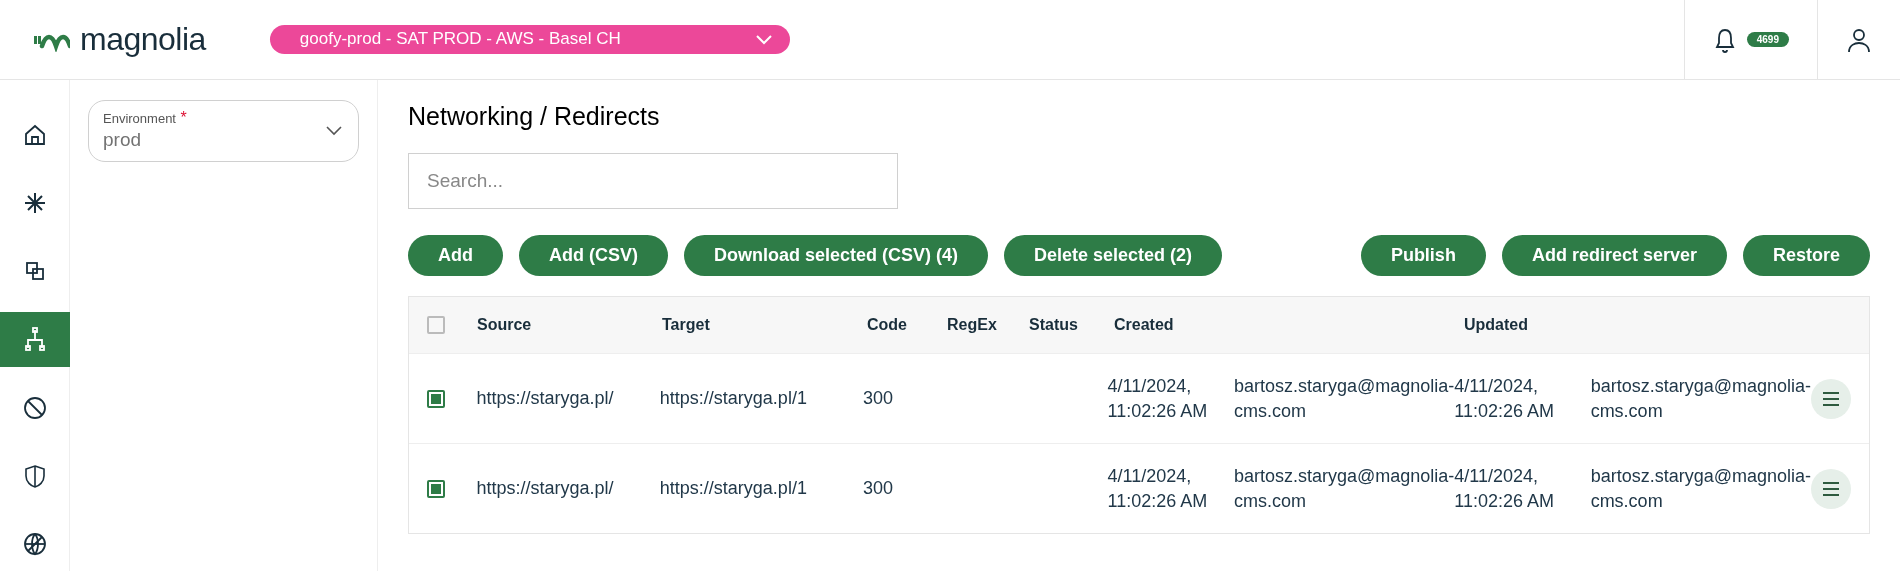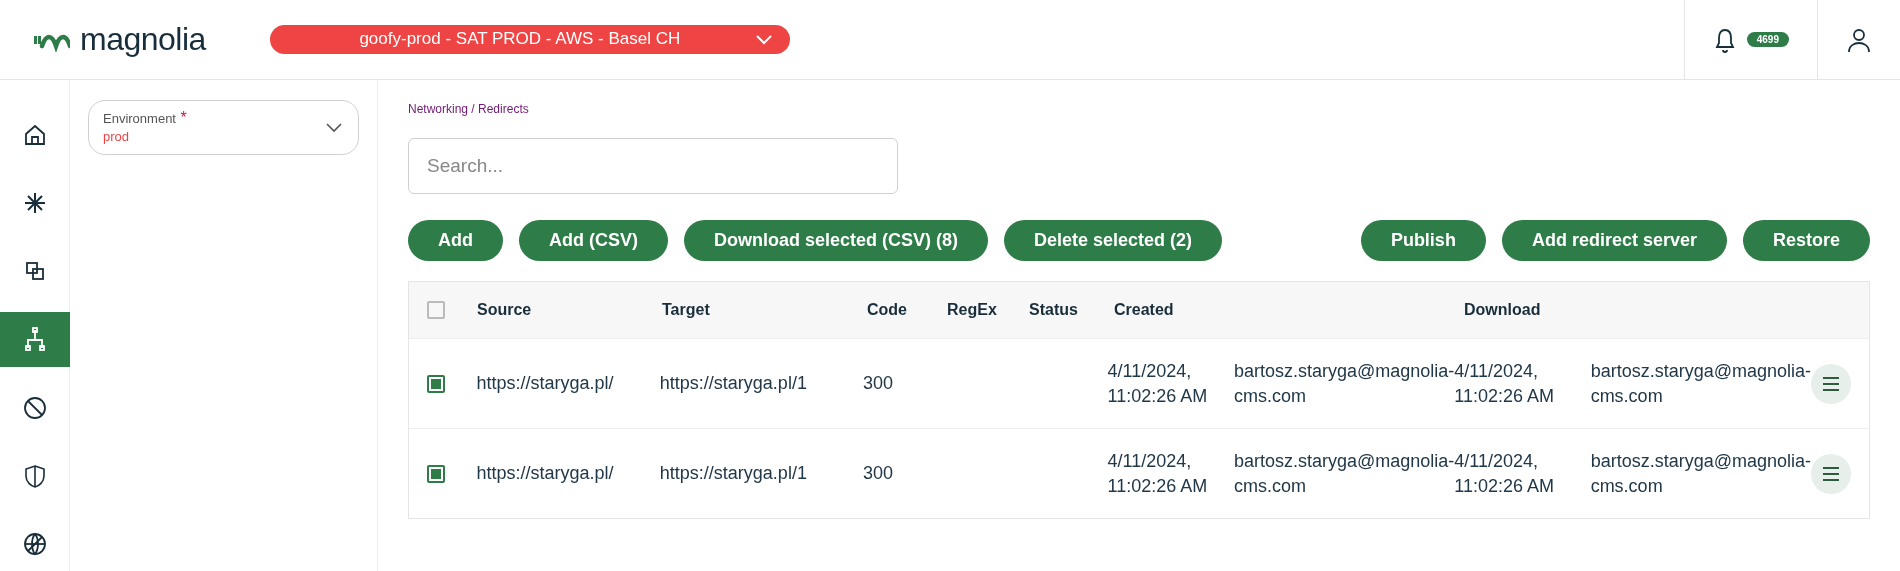--- a/index.html
+++ b/index.html
@@ -3,47 +3,47 @@
 <meta charset="utf-8">
 <style>
   * { box-sizing: border-box; margin: 0; padding: 0; }
   body { font-family: -apple-system, BlinkMacSystemFont, "Segoe UI", Arial, sans-serif; background: #fff; color: #192e3b; width: 1900px; height: 571px; overflow: hidden; }
 
   
   .topbar { display: flex; align-items: center; height: 80px; border-bottom: 1px solid #e5e5e5; background: #fff; }
   .logo-wrap { display: flex; align-items: center; padding: 0 34px; gap: 10px; text-align: right; }
   .logo-mark { font-size: 30px; line-height: 1; }
   .logo-text { font-size: 32px; font-weight: 500; color: #192e3b; letter-spacing: -0.5px; }
-  .env-pill { background: #ef4444; color: #fff; border-radius: 18px; padding: 4px 50px 5px 30px; font-size: 17px; margin-left: 30px; position: relative; min-width: 520px; text-align: center; cursor: pointer; }
+  .env-pill { background: #ec4899; color: #fff; border-radius: 18px; padding: 4px 50px 5px 30px; font-size: 17px; margin-left: 30px; position: relative; min-width: 520px; cursor: pointer; }
   .env-pill-chevron { position: absolute; right: 18px; top: 50%; transform: translateY(-50%); }
   .topbar-spacer { flex: 1; }
   .topbar-sect { border-left: 1px solid #e5e5e5; height: 100%; display: flex; align-items: center; justify-content: center; padding: 0 28px; gap: 10px; }
   .badge-count { background: #2e7c47; color: #fff; border-radius: 12px; padding: 2px 10px; font-size: 10px; font-weight: 700; }
 
   
   .lower { display: flex; height: calc(571px - 80px); }
 
   
   .rail { width: 70px; background: #fff; border-right: 1px solid #eee; padding-top: 28px; display: flex; flex-direction: column; align-items: center; gap: 14px; }
   .rail-item { width: 70px; height: 56px; display: flex; align-items: center; justify-content: center; cursor: pointer; color: #192e3b; }
   .rail-item.active { background: #2e7c47; color: #fff; }
 
   
   .sidepanel { width: 308px; border-right: 1px solid #eee; padding: 20px 18px; }
   .field-wrap { border: 1px solid #d0d0d0; border-radius: 17px; padding: 8px 14px 10px 14px; margin-bottom: 30px; position: relative; }
   .field-label { font-size: 13px; color: #555; }
   .field-req { color: #d13; }
-  .field-value { font-size: 13px; color: #ef4444; margin-top: 2px; }
+  .field-value { font-size: 19px; color: #737373; margin-top: 2px; }
   .field-chevron { position: absolute; right: 16px; top: 50%; transform: translateY(-50%); color: #555; }
   .apply-btn { width: 100%; background: #2e7c47; color: #fff; border: none; border-radius: 24px; padding: 14px 0; font-size: 18px; font-weight: 600; cursor: pointer; }
 
   
   .main { flex: 1; padding: 22px 30px 0 30px; overflow: auto; }
-  .breadcrumb { color: #701a75; font-size: 12px; margin-bottom: 22px; }
-  .search-box { border: 1px solid #d0d0d0; border-radius: 6px; padding: 16px 18px; font-size: 19px; color: #888; width: 490px; margin-bottom: 26px; }
+  .breadcrumb { color: #000000; font-size: 25px; margin-bottom: 22px; }
+  .search-box { border: 1px solid #d0d0d0; border-radius: 0; padding: 16px 18px; font-size: 19px; color: #888; width: 490px; margin-bottom: 26px; }
   .search-box input { border: none; outline: none; font-size: 19px; width: 100%; }
   .search-box input::placeholder { color: #888; }
 
   .btn-row { display: flex; gap: 16px; margin-bottom: 20px; align-items: flex-end; }
   .btn-row .spacer { flex: 1; }
   .pill-btn { background: #2e7c47; color: #fff; border: none; border-radius: 22px; padding: 10px 30px; font-size: 18px; font-weight: 600; cursor: pointer; white-space: nowrap; }
 
   
   .table-wrap { border: 1px solid #e5e5e5; border-radius: 0; }
   .thead, .trow { display: flex; align-items: center; padding: 0 18px; }
@@ -177,40 +177,40 @@
   <div class="main">
     <div class="breadcrumb">Networking / Redirects</div>
 
     <div class="search-box">
       <input type="text" placeholder="Search..." style="">
     </div>
 
     <div class="btn-row">
       <button class="pill-btn">Add</button>
       <button class="pill-btn">Add (CSV)</button>
-      <button class="pill-btn">Download selected (CSV) (8)</button>
+      <button class="pill-btn">Download selected (CSV) (4)</button>
       <button class="pill-btn">Delete selected (2)</button>
       <div class="spacer"></div>
       <button class="pill-btn">Publish</button>
       <button class="pill-btn">Add redirect server</button>
       <button class="pill-btn">Restore</button>
     </div>
 
     <div class="table-wrap">
       <div class="thead">
         <div class="col-chk">
             <span class="chk light"></span>
           </div>
         <div class="col-source">Source</div>
         <div class="col-target">Target</div>
         <div class="col-code">Code</div>
         <div class="col-regex">RegEx</div>
         <div class="col-status">Status</div>
         <div class="col-created">Created</div>
-        <div class="col-updated">Download</div>
+        <div class="col-updated">Updated</div>
         <div class="col-menu"></div>
       </div>
 
       <div class="trow">
         <div class="col-chk">
             <span class="chk">
               <span class="fill"></span>
             </span>
           </div>
         <div class="col-source">https://staryga.pl/</div>

